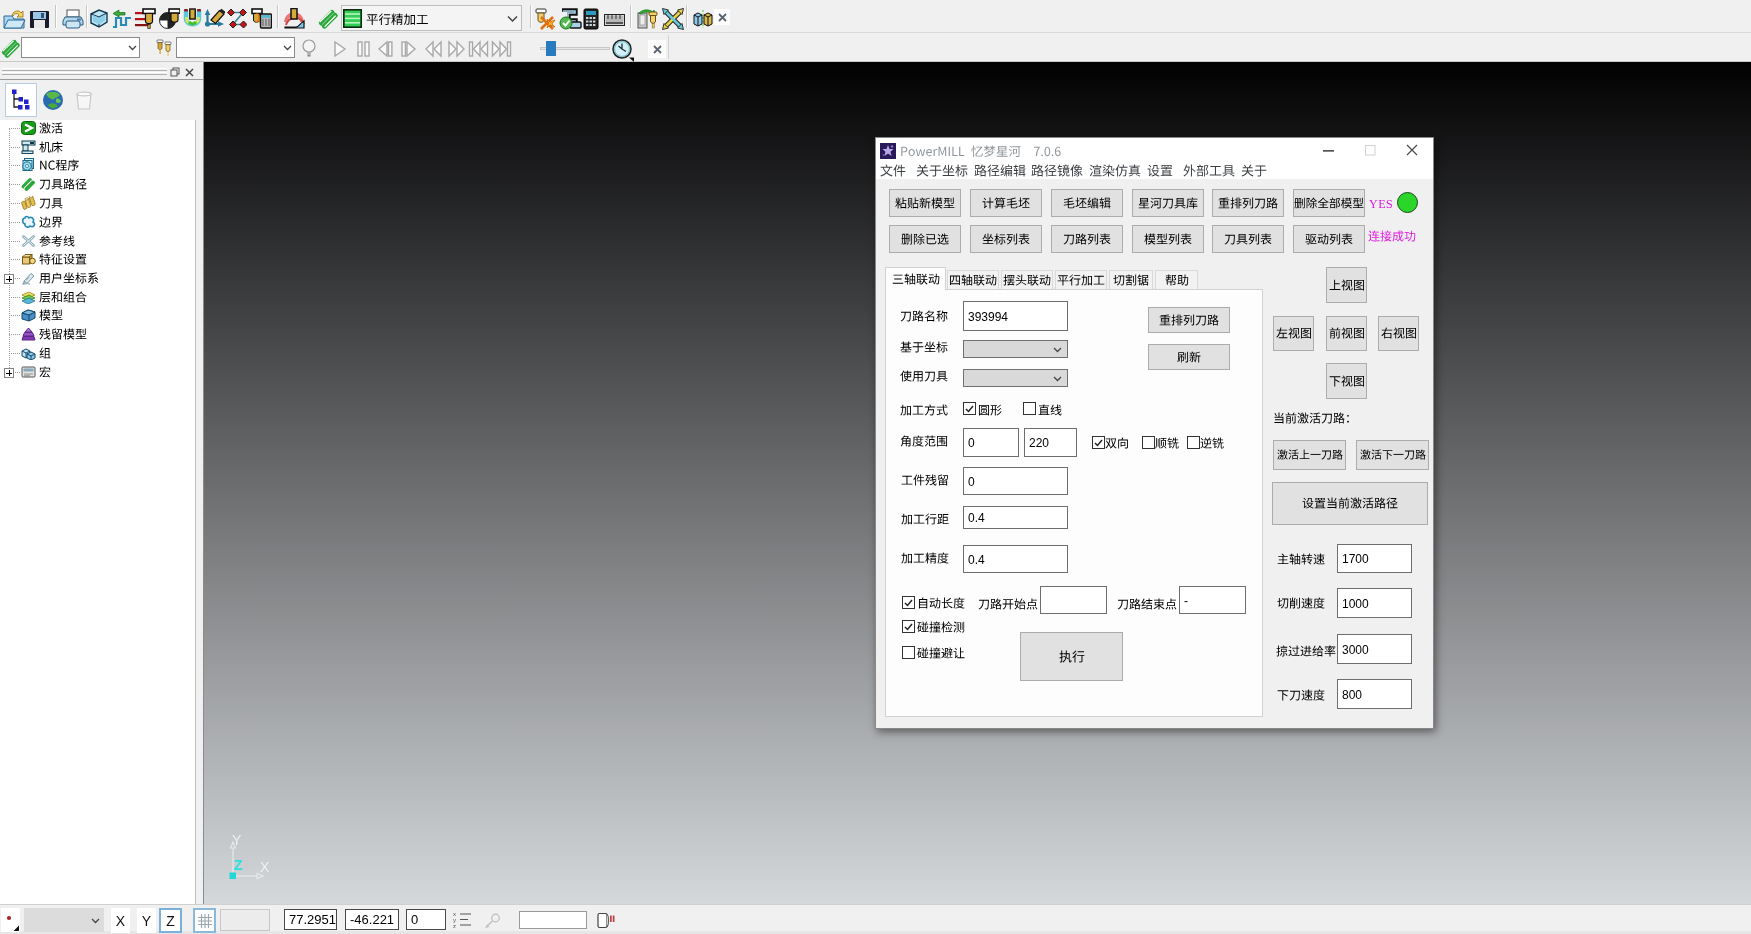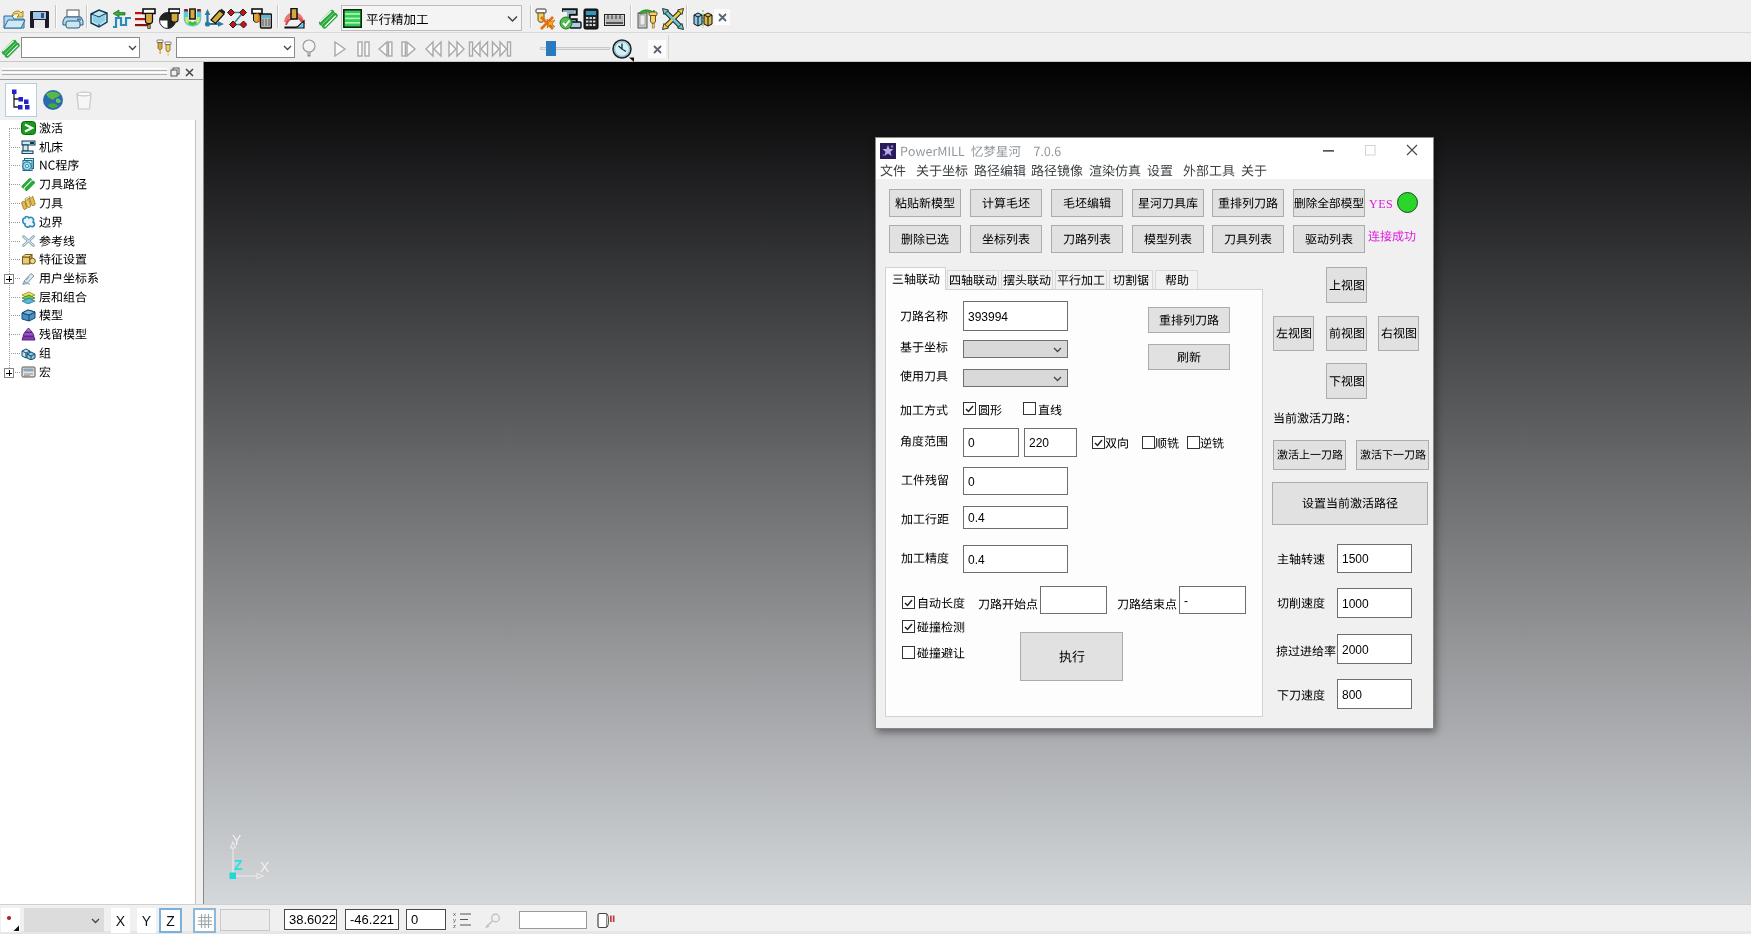--- a/index.html
+++ b/index.html
@@ -747,21 +747,21 @@
 <div class="ab" style="left:137px;top:908px;width:19px;height:25px;background:#fff;display:flex;align-items:center;justify-content:center;font-size:14px;color:#111">Y</div>
 <div class="ab" style="left:159px;top:908px;width:23px;height:25px;background:#fff;border:2px solid #7ab0dc;display:flex;align-items:center;justify-content:center;font-size:14px;color:#111">Z</div>
 <div class="ab" style="left:193px;top:908px;width:23px;height:25px;background:#fdfdfd;border:2px solid #8cb8da;display:flex;align-items:center;justify-content:center">
     <svg width="16" height="16" viewBox="0 0 16 16">
       <g stroke="#9aa6aa" stroke-width="1.1" fill="none">
         <path d="M1 4.5 L15 4.5 M1 8 L15 8 M1 11.5 L15 11.5 M4.5 1 L4.5 15 M8 1 L8 15 M11.5 1 L11.5 15"></path>
       </g>
     </svg>
   </div>
 <div class="ab" style="left:220px;top:909px;width:50px;height:22px;background:#ececec;border:1px solid #c8c8c8"></div>
-<div class="fld" style="left:284px;top:909px;width:53px;height:21px;border-color:#494949;font-size:13px">38.6022</div>
+<div class="fld" style="left:284px;top:909px;width:53px;height:21px;border-color:#494949;font-size:13px">77.2951</div>
 <div class="fld" style="left:345px;top:909px;width:54px;height:21px;border-color:#494949;font-size:13px">-46.221</div>
 <div class="fld" style="left:406px;top:909px;width:40px;height:21px;border-color:#494949;font-size:13px">0</div>
 <svg class="icon" style="left:452px;top:910px" width="21" height="19" viewBox="0 0 21 19">
     <g fill="#555" font-size="6" font-family="Liberation Sans">
       <text x="1" y="6">x</text>
       <text x="1" y="12">y</text>
       <text x="1" y="18">z</text>
     </g>
     <g stroke="#555" stroke-width="1">
       <path d="M8 4 L19 4 M8 9.5 L16 9.5 M8 15 L19 15"></path>
@@ -1444,21 +1444,21 @@
       <svg width="48" height="13" viewBox="0 0 48 13">
         <g transform="translate(0,10.56) scale(0.01200,-0.01200)" fill="#000">
           <use href="#g4e3b" x="0"></use>
           <use href="#g8f74" x="1000"></use>
           <use href="#g8f6c" x="2000"></use>
           <use href="#g901f" x="3000"></use>
         </g>
       </svg>
     </div>
     <div class="fld" style="left:461px;top:406px;width:75px;height:29px;justify-content:flex-start">
-      <span style="padding-top:1px">1500</span>
+      <span style="padding-top:1px">1700</span>
     </div>
     <div class="ab" style="left:401px;top:459px">
       <svg width="48" height="13" viewBox="0 0 48 13">
         <g transform="translate(0,10.56) scale(0.01200,-0.01200)" fill="#000">
           <use href="#g5207" x="0"></use>
           <use href="#g524a" x="1000"></use>
           <use href="#g901f" x="2000"></use>
           <use href="#g5ea6" x="3000"></use>
         </g>
       </svg>
@@ -1471,21 +1471,21 @@
         <g transform="translate(0,10.56) scale(0.01200,-0.01200)" fill="#000">
           <use href="#g63a0" x="0"></use>
           <use href="#g8fc7" x="1000"></use>
           <use href="#g8fdb" x="2000"></use>
           <use href="#g7ed9" x="3000"></use>
           <use href="#g7387" x="4000"></use>
         </g>
       </svg>
     </div>
     <div class="fld" style="left:461px;top:496px;width:75px;height:30px;justify-content:flex-start">
-      <span style="padding-top:1px">2000</span>
+      <span style="padding-top:1px">3000</span>
     </div>
     <div class="ab" style="left:401px;top:551px">
       <svg width="48" height="13" viewBox="0 0 48 13">
         <g transform="translate(0,10.56) scale(0.01200,-0.01200)" fill="#000">
           <use href="#g4e0b" x="0"></use>
           <use href="#g5200" x="1000"></use>
           <use href="#g901f" x="2000"></use>
           <use href="#g5ea6" x="3000"></use>
         </g>
       </svg>

